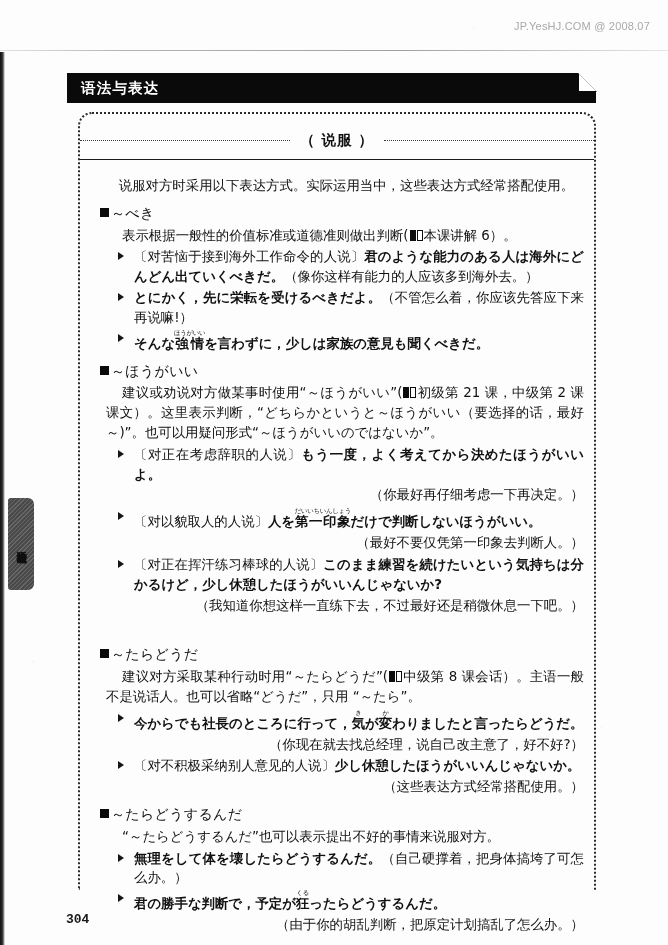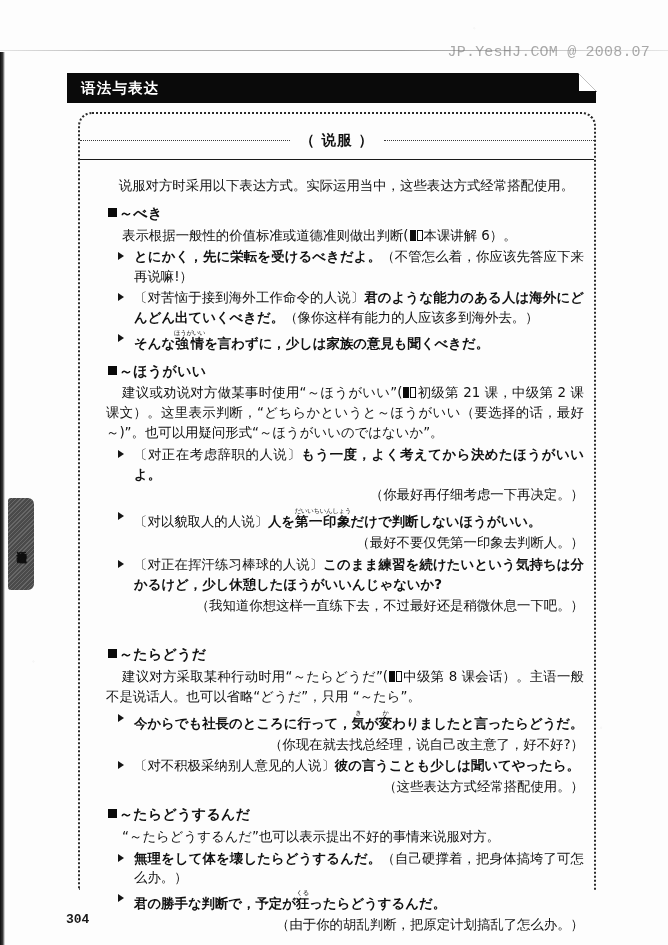--- a/index.html
+++ b/index.html
@@ -35,26 +35,25 @@
       radial-gradient(circle at 90% 77%, rgba(0,0,0,.05) 0 1px, transparent 1.4px),
       radial-gradient(circle at 54% 91%, rgba(0,0,0,.04) 0 1px, transparent 1.4px),
       radial-gradient(circle at 5% 70%, rgba(0,0,0,.05) 0 1px, transparent 1.4px);
   }
 
   
   .watermark {
     position: absolute;
     top: 20px;
     right: 18px;
-    font-size: 15px;
+    font-size: 11px;
     letter-spacing: .2px;
     color: #a9a9a9;
-    font-family: Liberation Mono, monospace;
+    font-family: Liberation Sans, sans-serif;
     white-space: nowrap;
-    margin-top: 24px;
   }
   .hrule-top {
     position: absolute;
     left: 0;
     right: 0;
     top: 50px;
     height: 1px;
     background: linear-gradient(to right,
         rgba(150,150,150,.25) 0%,
         rgba(120,120,120,.55) 18%,
@@ -188,23 +187,23 @@
     line-height: 1.48;
     color: #111;
   }
 
   .para {
     text-indent: 2em;
     margin: 8px 0 2px 0;
     text-align: justify;
   }
   .sec-head {
-    margin: 7px 0 2px 16px;
+    margin: 7px 0 2px 8px;
     font-size: 14px;
-    font-weight: bold;
+    font-weight: normal;
     letter-spacing: .3px;
   }
   .sq {
     display: inline-block;
     width: 9px;
     height: 9px;
     background: #0a0a0a;
     margin-right: 2px;
     vertical-align: 1px;
   }
@@ -327,22 +326,22 @@
 
   <div class="content">
 
     <p class="para">说服对方时采用以下表达方式。实际运用当中，这些表达方式经常搭配使用。</p>
 
     <div class="sec-head">
       <span class="sq"></span><span>～べき</span>
     </div>
     <p class="sub-para"><span>表示根据一般性的价值标准或道德准则做出判断(</span><span class="book-icon"><span class="bl"></span><span class="br"></span></span><span>本课讲解 6）。</span></p>
     <ul class="ex">
+      <li><span class="tri"></span><span class="ctx">〔对苦恼于接到海外工作命令的人说〕</span><b class="jp">君のような能力のある人は海外にどんどん出ていくべきだ。</b><span>（像你这样有能力的人应该多到海外去。）</span></li>
       <li><span class="tri"></span><b class="jp">とにかく，先に栄転を受けるべきだよ。</b><span>（不管怎么着，你应该先答应下来再说嘛!）</span></li>
-      <li><span class="tri"></span><span class="ctx">〔对苦恼于接到海外工作命令的人说〕</span><b class="jp">君のような能力のある人は海外にどんどん出ていくべきだ。</b><span>（像你这样有能力的人应该多到海外去。）</span></li>
       <li><span class="tri"></span><b class="jp">そんな<ruby>強情<rt>ほうがいい</rt></ruby>を言わずに，少しは家族の意見も聞くべきだ。</b></li>
     </ul>
 
     <div class="sec-head">
       <span class="sq"></span><span>～ほうがいい</span>
     </div>
     <p class="sub-para"><span>建议或劝说对方做某事时使用“～ほうがいい”(</span><span class="book-icon"><span class="bl"></span><span class="br"></span></span><span>初级第 21 课，中级第 2 课课文）。这里表示判断，“どちらかというと～ほうがいい（要选择的话，最好～)”。也可以用疑问形式“～ほうがいいのではないか”。</span></p>
     <ul class="ex">
       <li><span class="tri"></span><span class="ctx">〔对正在考虑辞职的人说〕</span><b class="jp">もう一度，よく考えてから決めたほうがいいよ。</b></li>
     </ul>
@@ -360,21 +359,21 @@
 
     <div class="sec-head">
       <span class="sq"></span><span>～たらどうだ</span>
     </div>
     <p class="sub-para"><span>建议对方采取某种行动时用“～たらどうだ”(</span><span class="book-icon"><span class="bl"></span><span class="br"></span></span><span>中级第 8 课会话）。主语一般不是说话人。也可以省略“どうだ”，只用 “～たら”。</span></p>
     <ul class="ex">
       <li><span class="tri"></span><b class="jp">今からでも社長のところに行って，<ruby>気<rt>き</rt></ruby>が<ruby>変<rt>か</rt></ruby>わりましたと言ったらどうだ。</b></li>
     </ul>
     <p class="trans-right">（你现在就去找总经理，说自己改主意了，好不好?）</p>
     <ul class="ex">
-      <li><span class="tri"></span><span class="ctx">〔对不积极采纳别人意见的人说〕</span><b class="jp">彼の言うことも少しは聞いてやったら。</b></li>
+      <li><span class="tri"></span><span class="ctx">〔对不积极采纳别人意见的人说〕</span><b class="jp">少し休憩したほうがいいんじゃないか。</b></li>
     </ul>
     <p class="trans-right">（这些表达方式经常搭配使用。）</p>
 
     <div class="sec-head">
       <span class="sq"></span><span>～たらどうするんだ</span>
     </div>
     <p class="sub-para">“～たらどうするんだ”也可以表示提出不好的事情来说服对方。</p>
     <ul class="ex">
       <li><span class="tri"></span><b class="jp">無理をして体を壊したらどうするんだ。</b><span>（自己硬撑着，把身体搞垮了可怎么办。）</span></li>
       <li><span class="tri"></span><b class="jp">君の勝手な判断で，予定が<ruby>狂<rt>くる</rt></ruby>ったらどうするんだ。</b></li>

